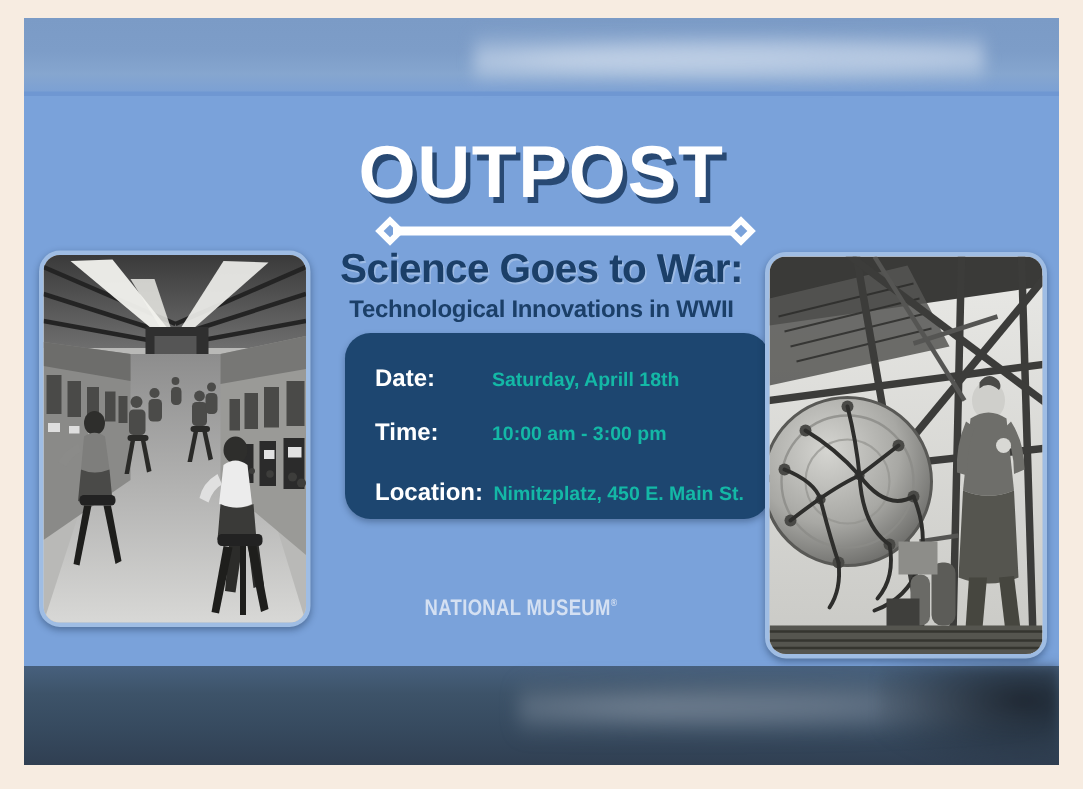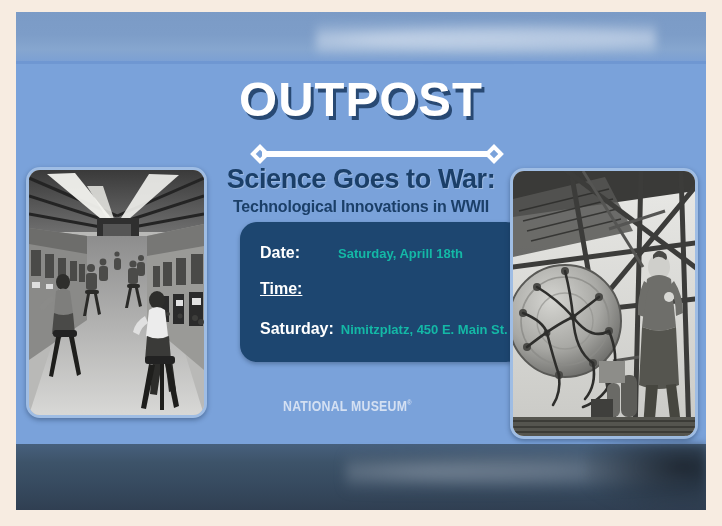--- a/index.html
+++ b/index.html
@@ -67,21 +67,21 @@
 
   
   #title-block{
     position:absolute;left:0;top:62px;width:690px;text-align:center;
   }
   #poster-title{
     font-family:"Liberation Sans", sans-serif;
     font-size:49px;font-weight:700;letter-spacing:1px;
     color:#ffffff;line-height:1.05;
     text-shadow:3px 4px 0 rgba(26,58,96,.85);
-    margin:0;
+    margin:16px;
   }
 
   
   #divider{
     position:absolute;left:232px;top:132px;width:258px;height:20px;
   }
   #divider .bar{
     position:absolute;left:14px;top:7px;width:230px;height:6px;
     background:#ffffff;
   }
@@ -108,22 +108,22 @@
   }
   #subtitle-sub{
     font-family:"Liberation Sans", sans-serif;
     font-size:16px;font-weight:700;
     color:#1b3f68;letter-spacing:-0.2px;
     margin:2px 0 0 0;line-height:1.2;
   }
 
   
   #info-panel{
-    position:absolute;left:224px;top:210px;
-    width:283px;height:140px;
+    position:absolute;left:214px;top:210px;
+    width:283px;height:124px;
     background:#1d4670;
     border-radius:17px;
     box-shadow:0 2px 4px rgba(20,40,66,.35);
     padding:0;
   }
   .info-row{
     position:absolute;left:0;width:283px;display:flex;align-items:baseline;
   }
   .info-row .label{
     font-family:"Liberation Sans", sans-serif;
@@ -131,21 +131,21 @@
     text-align:left;padding-left:20px;white-space:nowrap;
   }
   .info-row .value{
     font-family:"Liberation Sans", sans-serif;
     font-weight:700;font-size:13px;color:#14b8a6;
     white-space:nowrap;
   }
   #row-date{top:22px;}
   #row-date .label{width:78px;}
   #row-time{top:58px;}
-  #row-time .label{width:78px;text-decoration:underline;}
+  #row-time .label{width:78px;}
   #row-location{top:98px;}
   #row-location .label{width:auto;padding-right:7px;}
 
   
   .photo{
     position:absolute;
     border-radius:14px;
     border:3px solid #9fbde4;
     box-shadow:0 2px 5px rgba(18,38,64,.40);
     overflow:hidden;
@@ -216,23 +216,24 @@
       <p id="subtitle-sub">Technological Innovations in WWII</p>
     </div>
 
     <div id="info-panel">
       <div class="info-row" id="row-date">
         <span class="label">Date:</span>
         <span class="value">Saturday, Aprill 18th</span>
       </div>
       <div class="info-row" id="row-time">
         <span class="label">Time:</span>
+        <span class="value">10:00 am - 3:00 pm</span>
       </div>
       <div class="info-row" id="row-location">
-        <span class="label">Saturday:</span>
+        <span class="label">Location:</span>
         <span class="value">Nimitzplatz, 450 E. Main St.</span>
       </div>
     </div>
 
     <div class="photo" id="photo-left">
       <svg viewBox="0 0 175 245" preserveAspectRatio="none">
         <defs>
           <linearGradient id="floorG" x1="0" y1="0" x2="0" y2="1">
             <stop offset="0" stop-color="#8d8d8d"></stop>
               <stop offset="1" stop-color="#d8d8d6"></stop>

